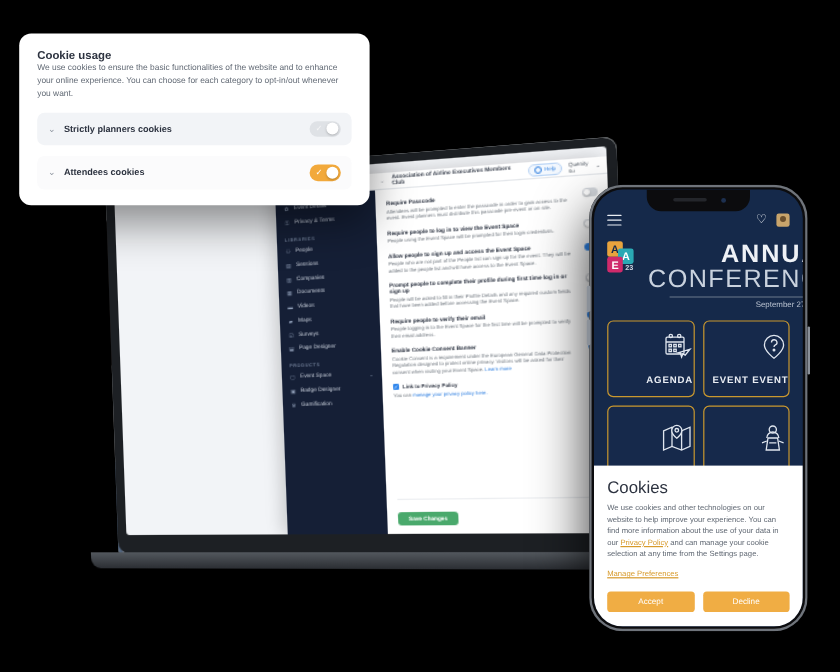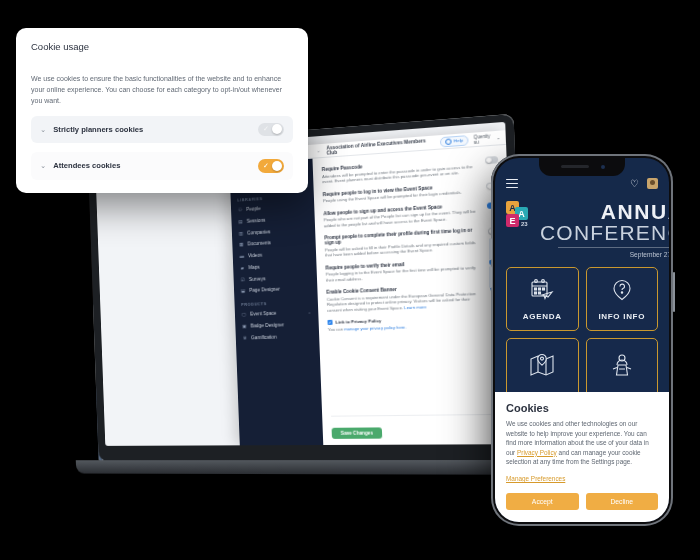--- a/index.html
+++ b/index.html
@@ -150,21 +150,21 @@
     padding:3px 9px; border-radius:3px; font-weight:600;
   }
 
   
   .cookie-card {
     position:absolute; left:16px; top:28px; width:292px;
     background:#ffffff; border-radius:10px; padding:13px 15px 13px 15px;
     box-sizing:border-box; box-shadow:0 14px 36px rgba(0,0,0,.45);
     z-index:40;
   }
-  .cookie-title { font-size:9.5px; font-weight:normal; color:#2d3340; margin-bottom:22px; }
+  .cookie-title { font-size:9.5px; font-weight:bold; color:#2d3340; margin-bottom:0; }
   .cookie-body { font-size:7px; color:#626a75; line-height:1.55; }
   .cookie-cat {
     margin-top:9px; background:#f2f4f7; border-radius:6px;
     display:flex; align-items:center; gap:7px; padding:7px 9px;
   }
   .cookie-cat.plain { background:#fbfbfc; }
   .cookie-caret { font-size:7.5px; color:#8d949e; line-height:1; }
   .cookie-cat-label { font-size:7.6px; font-weight:bold; color:#2d3340; }
   .ctog {
     margin-left:auto; width:26px; height:13.5px; border-radius:8px;
@@ -215,31 +215,31 @@
   .lt-year { position:absolute; left:15px; top:20px; font-size:6px; color:#cfd6e2; font-weight:bold; }
   .hero-text { flex:1; text-align:right; }
   .hero-l1 { font-size:21px; letter-spacing:1.6px; color:#eef1f6; line-height:1; font-weight:bold; }
   .hero-l2 { font-size:21px; letter-spacing:1.2px; color:#c9d2de; line-height:1.05; }
   .hero-rule { height:1px; background:#5e6c82; margin:3px 0 3px 18px; }
   .hero-date { font-size:6.6px; color:#b9c2d0; }
 
   .tiles { padding:9px 11px 0 11px; display:grid; grid-template-columns:1fr 1fr; gap:7px; }
   .tile {
     border:1px solid #c9982f; border-radius:5px; height:62px;
-    display:flex; flex-direction:column; align-items:center; justify-content:center; gap:6px;
+    display:flex; flex-direction:column; align-items:flex-end; justify-content:center; gap:6px;
     background:#16294b;
   }
   .tile-ico { color:#dfe5ee; }
   .tile-label { font-size:8px; letter-spacing:.7px; color:#eaeef4; font-weight:bold; }
 
   .phone-cookie {
     position:absolute; left:0; right:0; bottom:0; background:#ffffff;
     padding:10px 11px 12px 11px; box-sizing:border-box; z-index:8;
   }
-  .pc-title { font-size:11px; font-weight:bold; color:#2d3340; margin-bottom:5px; }
+  .pc-title { font-size:14px; font-weight:normal; color:#2d3340; margin-bottom:5px; }
   .pc-body { font-size:6.4px; color:#5f6772; line-height:1.5; }
   .pc-body a { color:#d79a2b; text-decoration:underline; }
   .pc-manage { font-size:6.4px; color:#d79a2b; text-decoration:underline; display:inline-block; margin-top:1px; }
   .pc-btns { display:flex; gap:7px; margin-top:8px; }
   .pc-btn {
     flex:1; background:#f0ad44; color:#fff; font-size:6.8px; text-align:center;
     padding:5px 0; border-radius:3px;
   }
   .phone-side-btn { position:absolute; right:-2px; top:118px; width:2.5px; height:40px; background:#8a9098; border-radius:2px; }
   .phone-vol1 { position:absolute; left:-2px; top:84px; width:2.5px; height:22px; background:#8a9098; border-radius:2px; }
@@ -504,21 +504,21 @@
         </div>
 
         <div class="tile">
           <span class="tile-ico">
             <svg width="24" height="24" viewBox="0 0 24 24" fill="none" stroke="#dfe5ee" stroke-width="1.1">
               <path d="M12 2.5a8 8 0 0 1 8 8c0 5-8 11-8 11s-8-6-8-11a8 8 0 0 1 8-8z"></path>
               <path d="M9.9 8.4a2.3 2.3 0 1 1 3 2.2c-.6.3-.9.8-.9 1.5"></path>
               <circle cx="12" cy="14.6" r=".7" fill="#dfe5ee"></circle>
             </svg>
           </span>
-          <span class="tile-label">INFO INFO</span>
+          <span class="tile-label">EVENT EVENT</span>
         </div>
 
         <div class="tile">
           <span class="tile-ico">
             <svg width="28" height="26" viewBox="0 0 28 26" fill="none" stroke="#dfe5ee" stroke-width="1.1">
               <path d="M3 7l7-3 8 3 7-3v16l-7 3-8-3-7 3z"></path>
               <line x1="10" y1="4" x2="10" y2="20"></line>
                 <line x1="18" y1="7" x2="18" y2="23"></line>
               <path d="M14 2.5a4.2 4.2 0 0 1 4.2 4.2c0 3-4.2 6.5-4.2 6.5s-4.2-3.5-4.2-6.5A4.2 4.2 0 0 1 14 2.5z" fill="#16294b"></path>
               <circle cx="14" cy="6.6" r="1.5"></circle>

